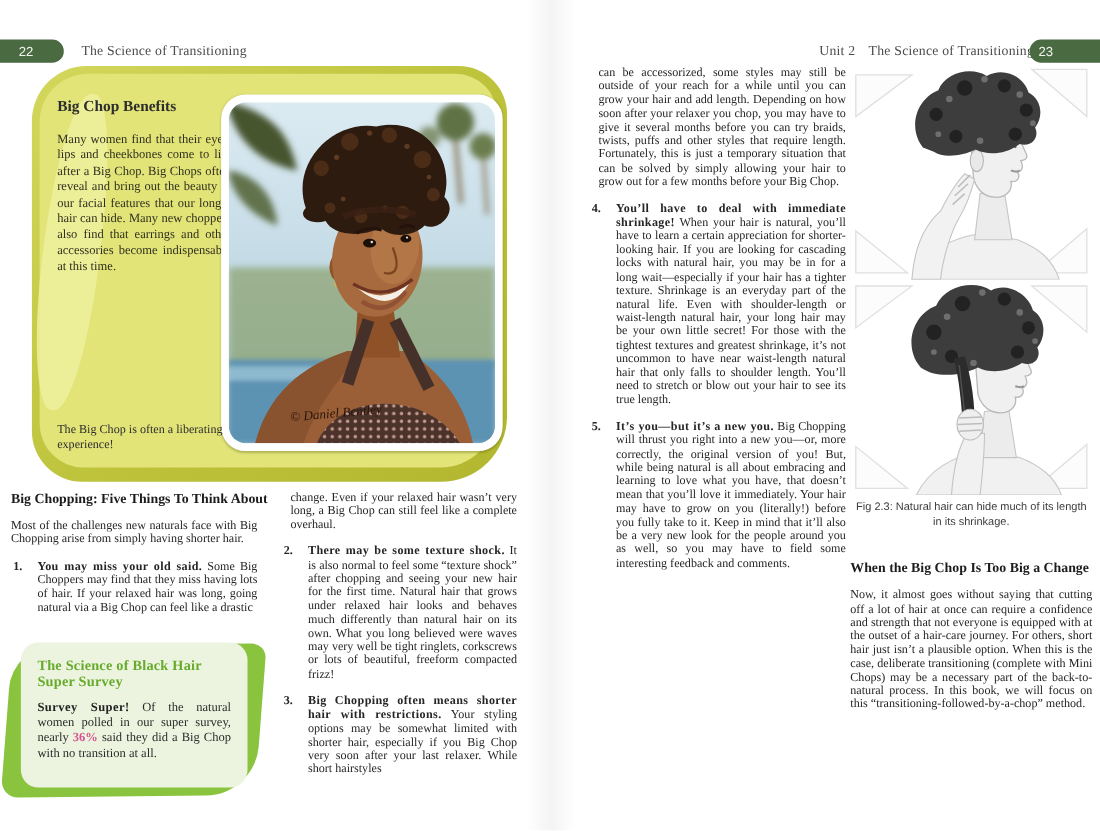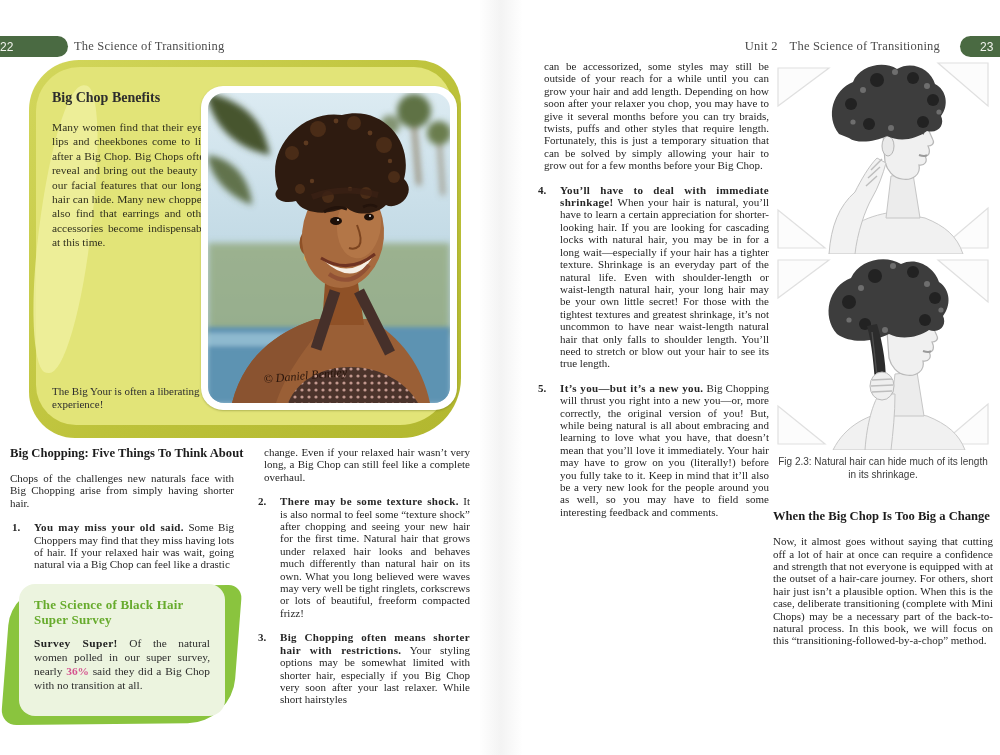--- a/index.html
+++ b/index.html
@@ -8,22 +8,22 @@
     font-family:"Liberation Serif","DejaVu Serif",serif;color:#2b2b2b;
   }
   .sans{font-family:Liberation Serif, serif;}
 
   
   .tab{
     position:absolute;top:36px;height:21px;background:#4a6a42;color:#f2f4ee;
     font-family:"Liberation Sans","DejaVu Sans",sans-serif;font-size:12px;
     display:flex;align-items:center;
   }
-  .tab-left{left:0;width:68px;border-radius:0 11px 11px 0;box-sizing:border-box;}
-  .tab-right{right:0;width:40px;border-radius:11px 0 0 11px;padding-left:20px;box-sizing:border-box;}
+  .tab-left{left:0;width:58px;border-radius:0 11px 11px 0;padding-left:17px;box-sizing:border-box;}
+  .tab-right{right:0;width:64px;border-radius:11px 0 0 11px;padding-left:8px;box-sizing:border-box;}
   .runhead{position:absolute;top:39px;font-size:12.5px;color:#4c4c4c;letter-spacing:.2px;}
   .runhead-left{left:74px;}
   .runhead-right{right:60px;text-align:right;}
   .runhead-right .unit{margin-right:12px;}
 
   .gutter{position:absolute;left:479px;top:0;width:44px;height:755px;
     background:linear-gradient(90deg,rgba(0,0,0,0),rgba(90,90,90,.07) 50%,rgba(0,0,0,0));}
 
   
   .benefits{position:absolute;left:29px;top:60px;width:432px;height:378px;
@@ -176,29 +176,29 @@
         <circle cx="130" cy="127" r="1.1" fill="#fff" opacity=".9"></circle>
         <circle cx="162" cy="123" r="1" fill="#fff" opacity=".9"></circle>
         <path d="M149,132 q6,15 2,21 q-4,4 -10,2" stroke="#7c441f" stroke-width="2" fill="none"></path>
         <path d="M115,167 Q141,186 165,163 Q147,196 115,167 Z" fill="#f6efe5"></path>
         <path d="M113,165 Q141,182 167,161" stroke="#6f3322" stroke-width="3" fill="none"></path>
         <path d="M121,181 Q143,196 161,172" stroke="#8a4a33" stroke-width="4" fill="none" opacity=".75"></path>
         <text x="56" y="290" font-family="Liberation Serif, DejaVu Serif, serif" font-style="italic" font-size="12" fill="#2a150b" transform="rotate(-5 56 290)">© Daniel Bentley</text>
       </svg>
     </div>
 
-    <div class="benefits-caption sans">The Big Your is often a liberating experience!</div>
+    <div class="benefits-caption sans">The Big Chop is often a liberating experience!</div>
   </div>
 
   <div class="col" id="col-l1">
     <div class="sec-head">Big Chopping: Five Things To Think About</div>
-    <div class="para">Chops of the challenges new naturals face with Big Chopping arise from simply having shorter hair.</div>
+    <div class="para">Most of the challenges new naturals face with Big Chopping arise from simply having shorter hair.</div>
     <div class="item">
       <span class="num">1.</span>
-      <span class="lead">You may miss your old said.</span><span> Some Big Choppers may find that they miss having lots of hair. If your relaxed hair was wait, going natural via a Big Chop can feel like a drastic</span>
+      <span class="lead">You may miss your old said.</span><span> Some Big Choppers may find that they miss having lots of hair. If your relaxed hair was long, going natural via a Big Chop can feel like a drastic</span>
     </div>
   </div>
 
   <div class="survey">
     <div class="survey-leaf"></div>
     <div class="survey-panel">
       <div class="survey-title sans">The Science of Black Hair Super Survey</div>
       <div class="survey-text">
         <span class="survey-lead">Survey Super!</span><span> Of the natural women polled in our super survey, nearly </span><span class="survey-stat">36%</span><span> said they did a Big Chop with no transition at all.</span>
       </div>

